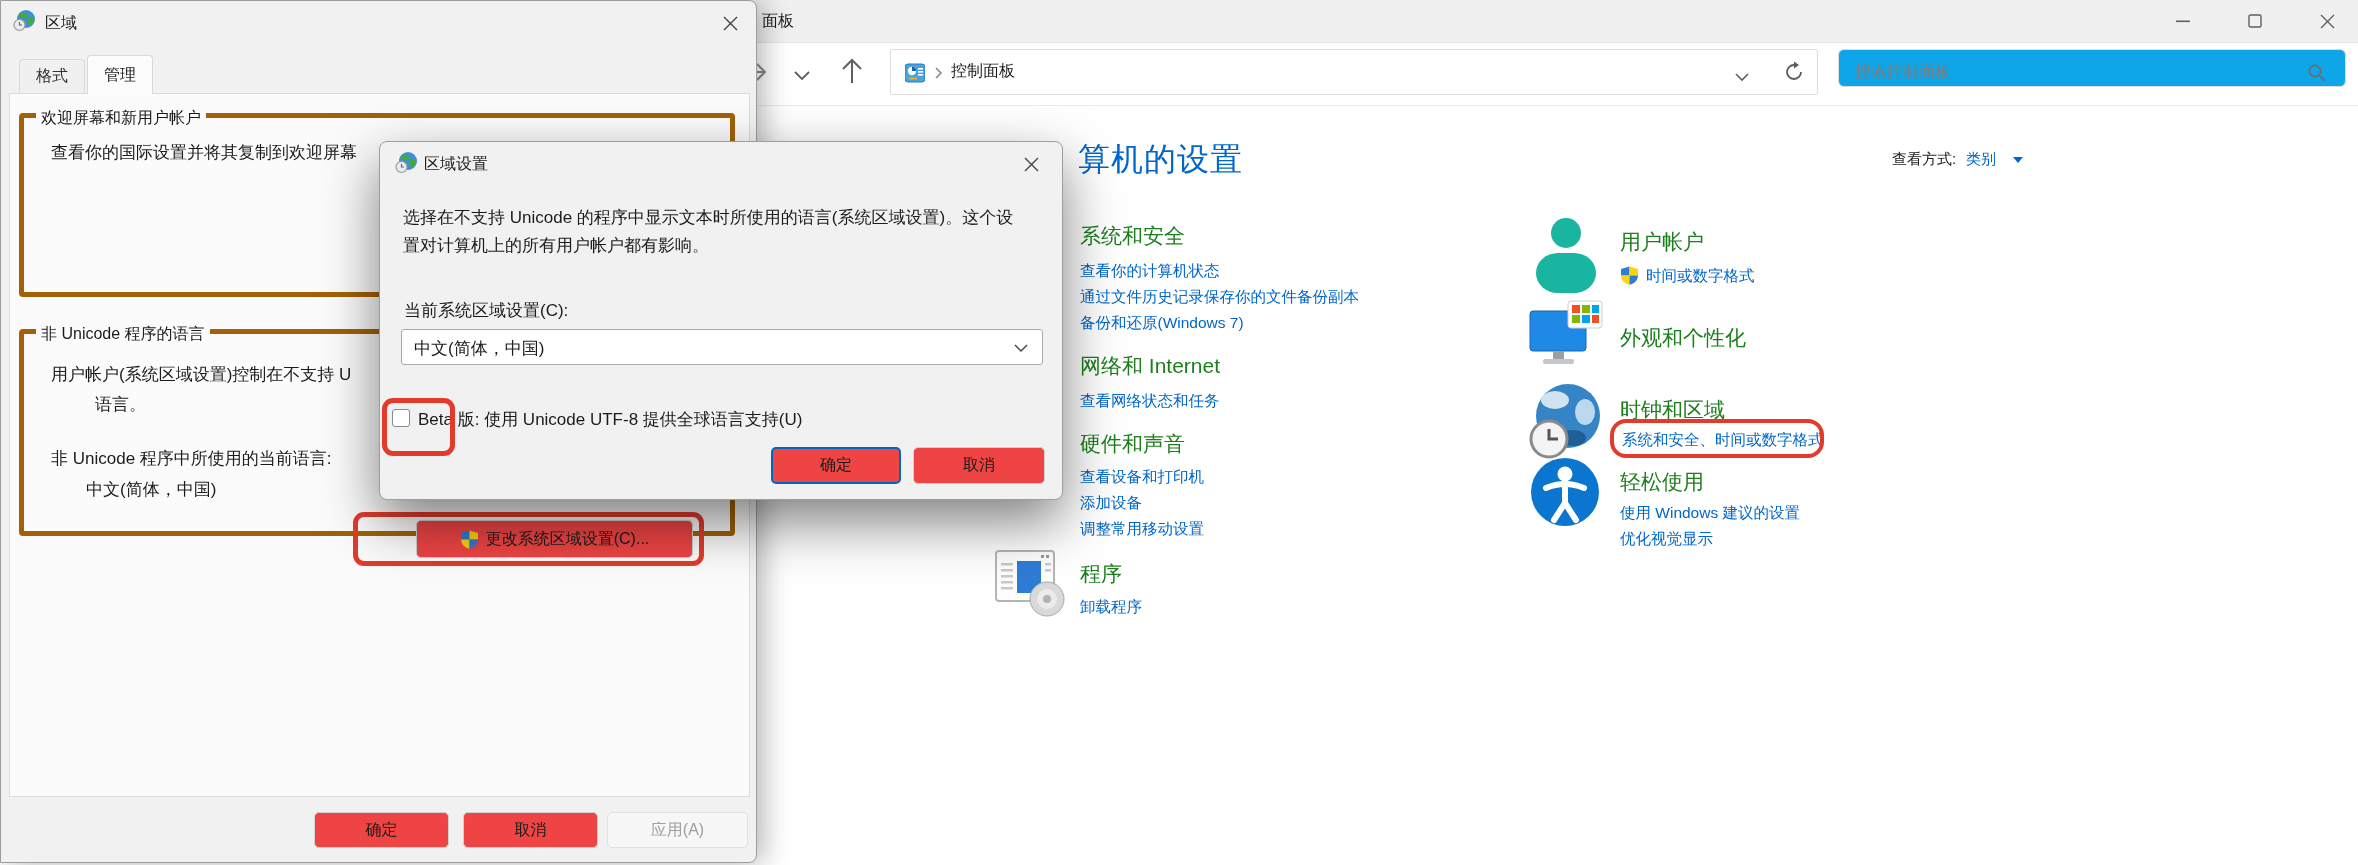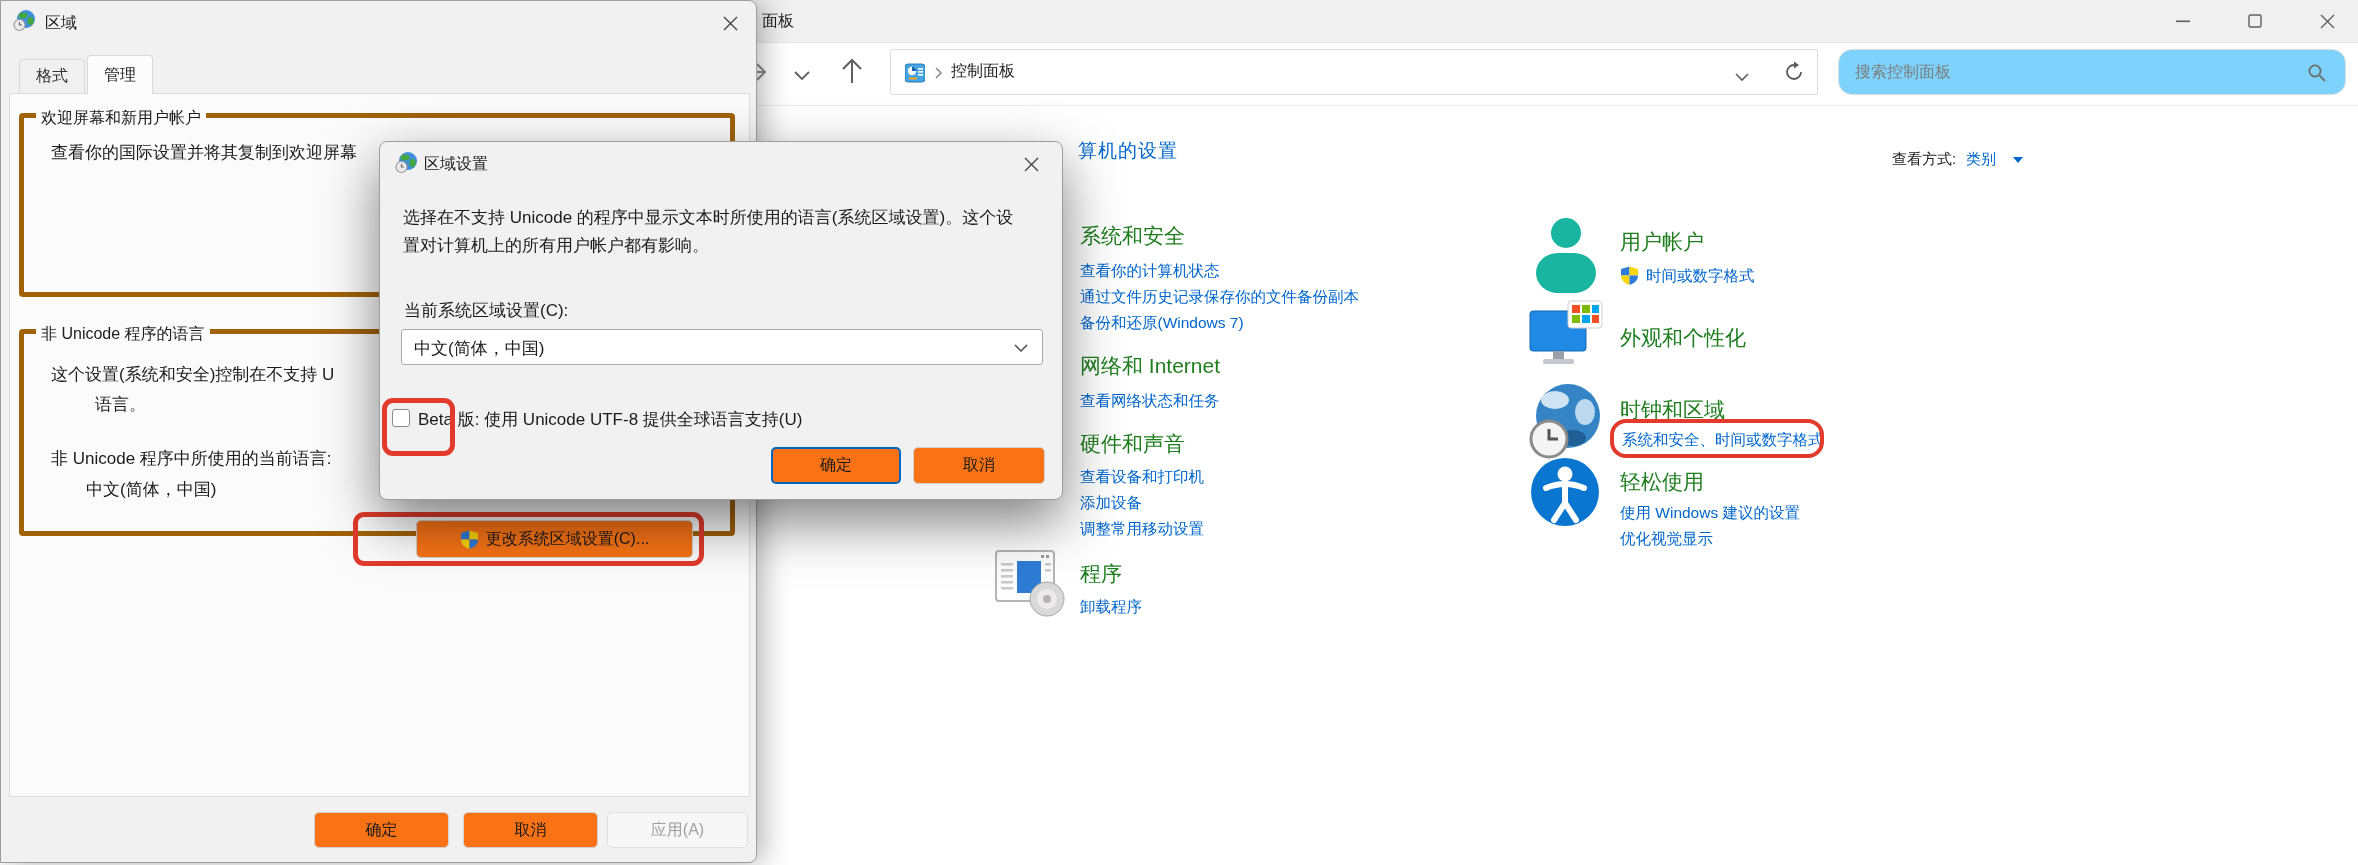--- a/index.html
+++ b/index.html
@@ -7,44 +7,44 @@
     font-family:"Liberation Sans","DejaVu Sans",sans-serif;color:#1a1a1a;}
   .abs{position:absolute;}
   .nowrap{white-space:nowrap;}
 
   
   .cp-titlebar{position:absolute;left:0;top:0;width:2358px;height:42px;background:#f0f0f0;border-bottom:1px solid #e4e4e4;}
   .cp-title{position:absolute;left:762px;top:11px;font-size:16px;color:#1b1b1b;}
   .winbtn{position:absolute;top:0;width:46px;height:42px;display:flex;align-items:center;justify-content:center;cursor:pointer;}
   .cp-toolbar{position:absolute;left:0;top:43px;width:2358px;height:62px;background:#ffffff;border-bottom:1px solid #ececec;}
   .addressbar{position:absolute;left:890px;top:6px;width:928px;height:46px;background:#fff;border:1px solid #dcdcdc;border-radius:2px;box-sizing:border-box;}
-  .searchbox{position:absolute;left:1838px;top:6px;width:508px;height:46px;background:#7dd3fc;border:1px solid #dcdcdc;border-radius:14px;box-sizing:border-box;}
+  .searchbox{position:absolute;left:1838px;top:6px;width:508px;height:38px;background:#0ea5e9;border:1px solid #dcdcdc;border-radius:6px;box-sizing:border-box;}
   .searchbox input{position:absolute;left:14px;top:1px;width:440px;height:40px;border:none;outline:none;font-size:16px;
     font-family:"Liberation Sans","DejaVu Sans",sans-serif;color:#444;background:transparent;}
   .searchbox input::placeholder{color:#7c7c7c;opacity:1;}
   .crumb{position:absolute;left:60px;top:11px;font-size:16px;color:#1b1b1b;cursor:pointer;}
 
-  .page-title{position:absolute;left:1078px;top:138px;font-size:19px;color:#0066cc;letter-spacing:1px;}
+  .page-title{position:absolute;left:1078px;top:138px;font-size:32px;color:#0066cc;letter-spacing:1px;}
   .viewby-label{position:absolute;left:1892px;top:150px;font-size:15px;color:#222;}
   .viewby-value{position:absolute;left:1966px;top:150px;font-size:15px;color:#0066cc;cursor:pointer;}
   .viewby-caret{position:absolute;left:2013px;top:157px;width:0;height:0;border-left:5px solid transparent;border-right:5px solid transparent;border-top:6px solid #0066cc;}
 
   .cat-h{position:absolute;font-size:21px;color:#1e7e1e;white-space:nowrap;cursor:pointer;}
   .cp-link{position:absolute;font-size:15.5px;color:#0066cc;white-space:nowrap;cursor:pointer;}
   .icon-slot{position:absolute;cursor:pointer;}
 
   
   .redbox{position:absolute;border:5px solid #e23b2c;border-radius:11px;background:transparent;pointer-events:none;z-index:50;box-sizing:border-box;}
 
   
   .dialog{position:absolute;background:#f1f1f1;border:1px solid #9d9d9d;border-radius:8px;box-sizing:border-box;}
   .dlg-titlebar{position:absolute;left:0;top:0;right:0;height:42px;}
   .dlg-title{position:absolute;left:44px;top:12px;font-size:16px;color:#1b1b1b;}
   .dlg-close{position:absolute;top:8px;width:34px;height:28px;display:flex;align-items:center;justify-content:center;cursor:pointer;border-radius:4px;}
-  .btn{position:absolute;background:#f97316;border:1px solid #d2d2d2;border-radius:5px;font-size:16px;color:#1b1b1b;
+  .btn{position:absolute;background:#ef4444;border:1px solid #d2d2d2;border-radius:5px;font-size:16px;color:#1b1b1b;
     display:flex;align-items:center;justify-content:center;cursor:pointer;box-sizing:border-box;
     font-family:"Liberation Sans","DejaVu Sans",sans-serif;}
   .btn.default{border:2px solid #0067c0;}
   .btn.disabled{color:#a0a0a0;background:#f7f7f7;border-color:#e0e0e0;cursor:default;}
   .groupbox{position:absolute;border:5px solid #a16207;border-radius:4px;box-sizing:border-box;}
   .groupbox .gb-label{position:absolute;left:12px;top:-10px;background:#fbfbfb;padding:0 5px;font-size:16px;color:#1b1b1b;white-space:nowrap;}
   .dlg-text{position:absolute;font-size:17px;color:#1b1b1b;white-space:nowrap;}
 
   
   .tabpage{position:absolute;left:8px;top:92px;width:741px;height:704px;background:#fbfbfb;border:1px solid #dcdcdc;box-sizing:border-box;}
@@ -267,21 +267,21 @@
     <div class="tabpage"></div>
 
     <div class="groupbox" style="left:18px;top:112px;width:716px;height:184px;">
       <div class="gb-label">欢迎屏幕和新用户帐户</div>
     </div>
     <div class="dlg-text" style="left:50px;top:140px;">查看你的国际设置并将其复制到欢迎屏幕</div>
 
     <div class="groupbox" style="left:18px;top:328px;width:716px;height:207px;">
       <div class="gb-label">非 Unicode 程序的语言</div>
     </div>
-    <div class="dlg-text" style="left:50px;top:362px;">这个设置(系统和安全)控制在不支持 U</div>
+    <div class="dlg-text" style="left:50px;top:362px;">用户帐户(系统区域设置)控制在不支持 U</div>
     <div class="dlg-text" style="left:50px;top:392px;margin-left:44px;">语言。</div>
     <div class="dlg-text" style="left:50px;top:446px;">非 Unicode 程序中所使用的当前语言:</div>
     <div class="dlg-text" style="left:85px;top:477px;">中文(简体，中国)</div>
 
     <div class="btn" style="left:415px;top:519px;width:277px;height:38px;">
       <svg width="19" height="19" style="margin-right:7px;">
         <defs>
             <clipPath id="sh2">
               <path d="M9.5 0.5 L18 3 V9 C18 14.5 14.5 17.5 9.5 18.8 C4.5 17.5 1 14.5 1 9 V3 Z"></path>
             </clipPath>

